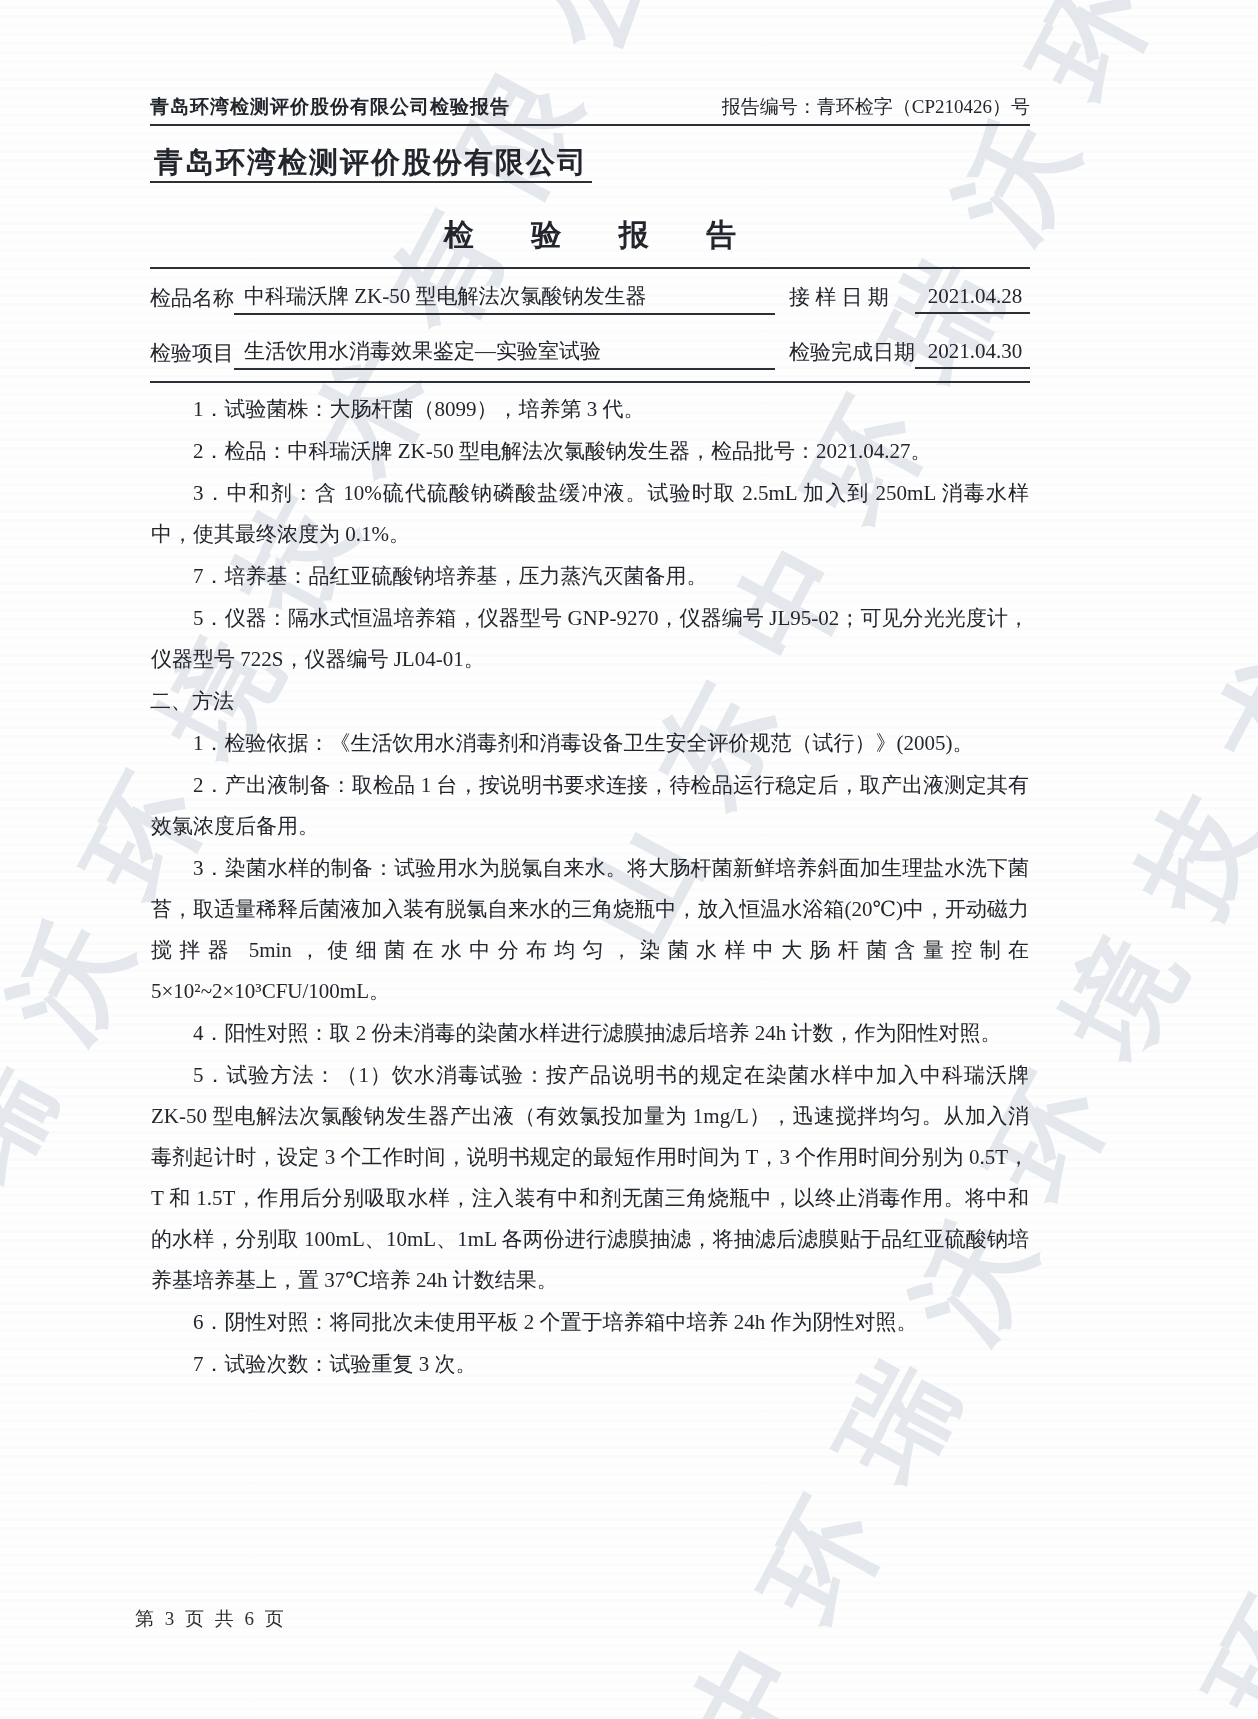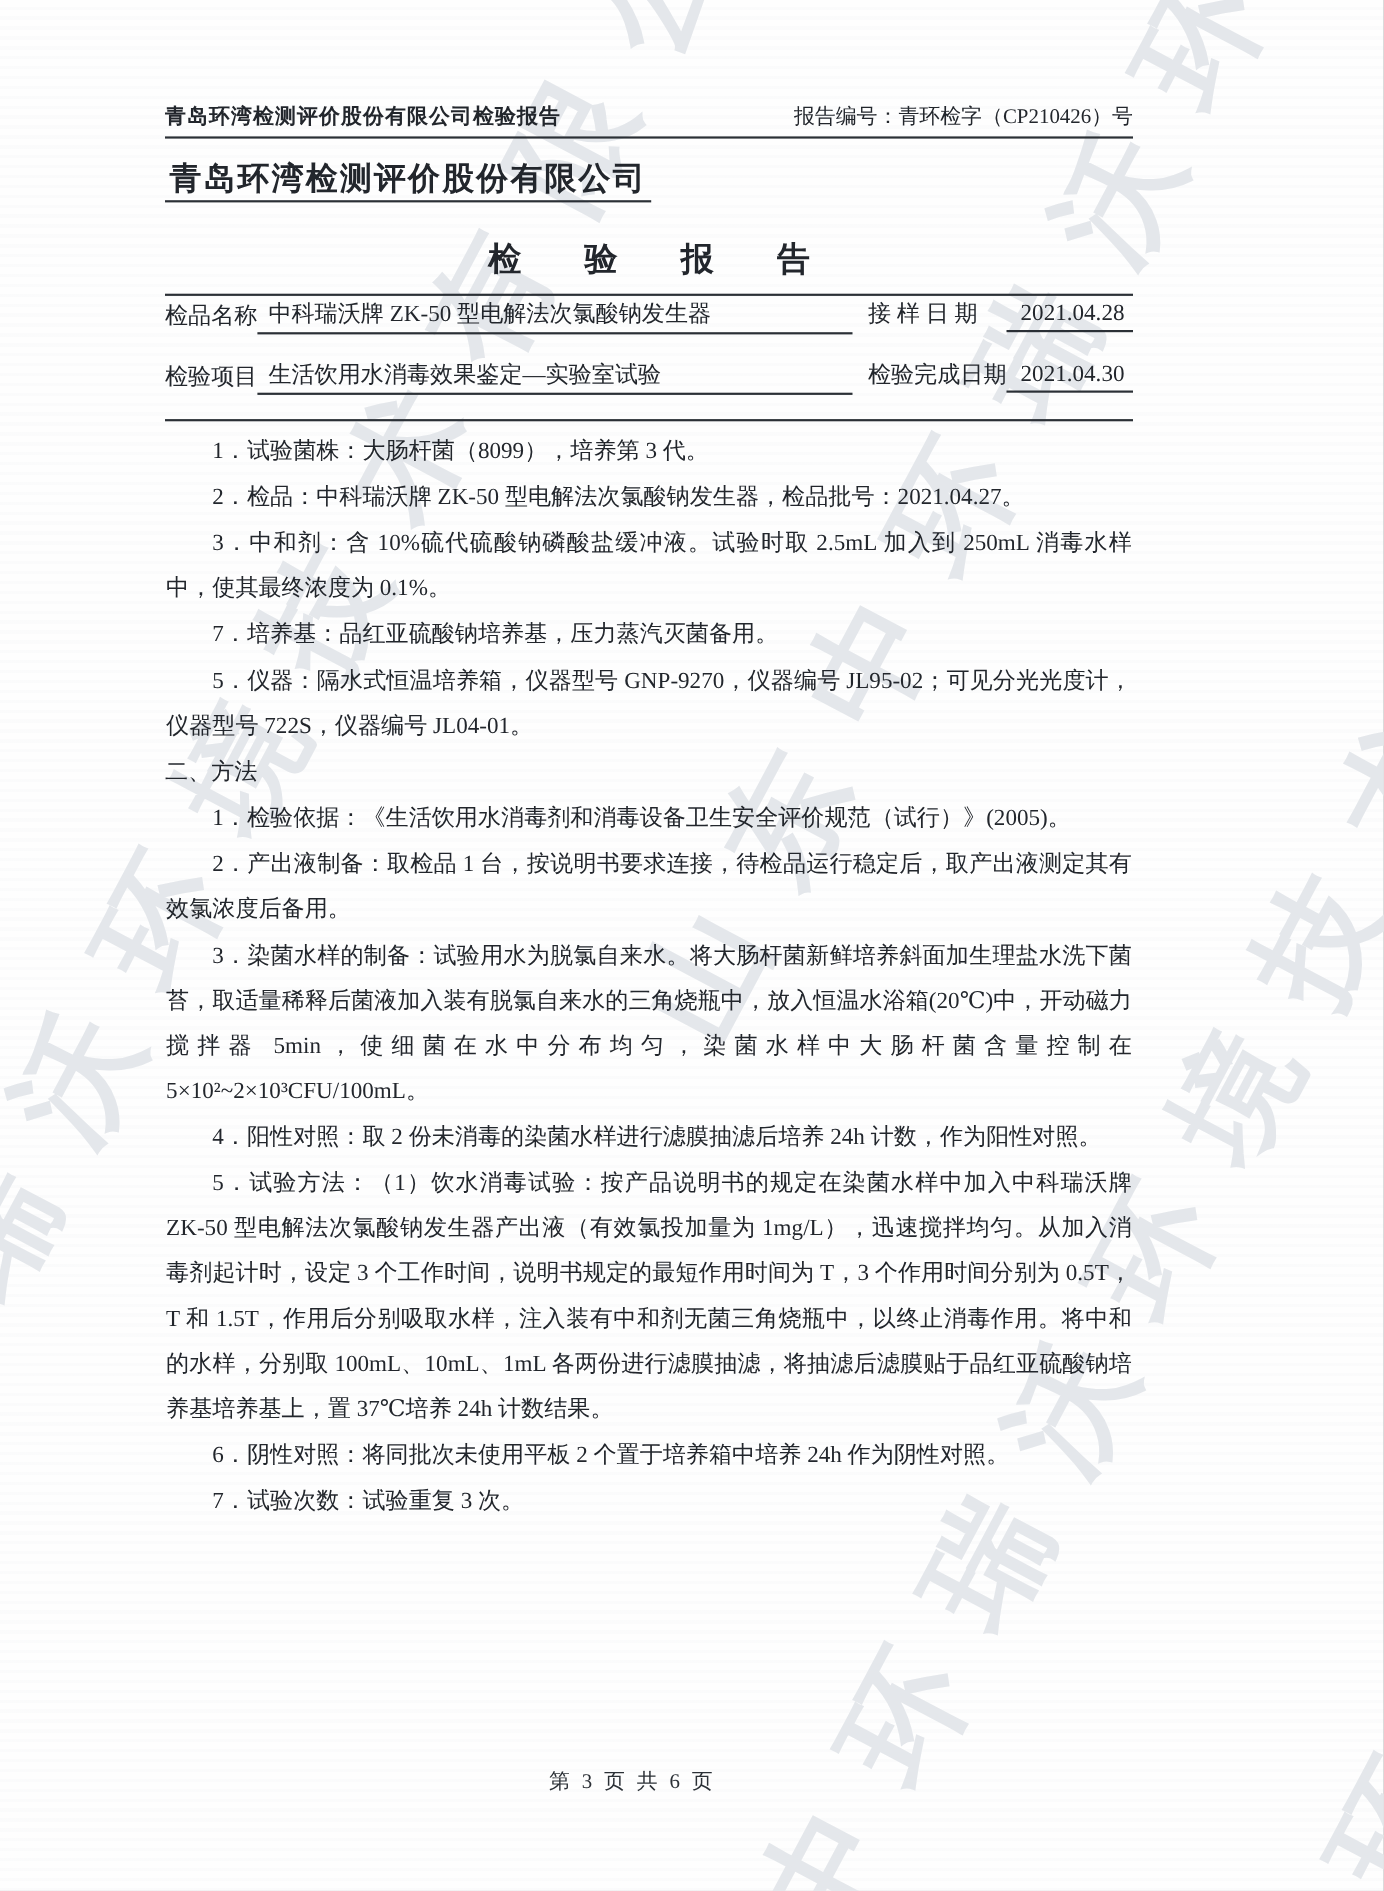--- a/index.html
+++ b/index.html
@@ -46,21 +46,21 @@
   .company-title span { border-bottom:2px solid #2b3036; padding:0 4px 3px; letter-spacing:2px; }
   .report-title {
     text-align:center; margin-top:32px; font-size:30px; font-weight:700;
     letter-spacing:18px; word-spacing:14px; text-indent:18px;
   }
   .rule { border-top:2px solid #2b3036; }
   .rule-1 { margin-top:11px; }
   .rule-2 { margin-top:0px; }
   
   .fields { padding-top:2px; }
-  .field-row { display:flex; align-items:flex-start; height:55px; font-size:21px; }
+  .field-row { display:flex; align-items:center; height:55px; font-size:21px; }
   .field-left { display:flex; align-items:flex-end; width:625px; }
   .f-label { white-space:nowrap; padding-bottom:3px; }
   .f-value {
     flex:1; border-bottom:2px solid #2b3036;
     padding:0 4px 3px 10px; white-space:nowrap;
   }
   .field-right {
     display:flex; align-items:flex-end; justify-content:space-between;
     flex:1; margin-left:14px;
   }
@@ -72,21 +72,21 @@
   .report-body {
     margin-top:6px;
     font-size:21px; line-height:41px;
     text-align:justify;
   }
   .sec-heading { margin:0; text-indent:0; }
   .para { margin:1px; text-indent:2em; }
   
   .page-footer {
     position:absolute; left:135px; top:1606px; width:880px; z-index:1;
-    text-align:center; font-size:19px; letter-spacing:3px; color:#2b3036;
+    font-size:19px; letter-spacing:3px; color:#2b3036;
   }
 </style>
 </head>
 <body>
 
 <div class="page">
 
   <div class="wm wm1" style="color: rgb(228, 231, 235);">山东中环瑞沃环境技术有限公司</div>
   <div class="wm wm2" style="color: rgb(228, 231, 235);">山东中环瑞沃环境技术有限公司</div>
   <div class="wm wm3" style="color: rgb(228, 231, 235);">山东中环瑞沃环境技术有限公司</div>

